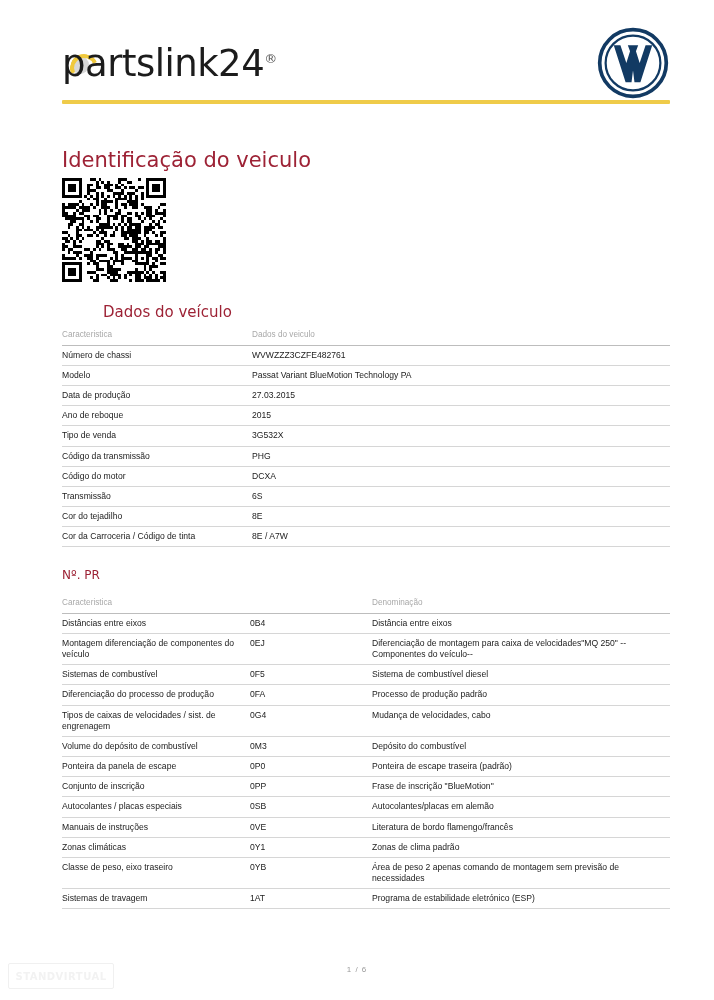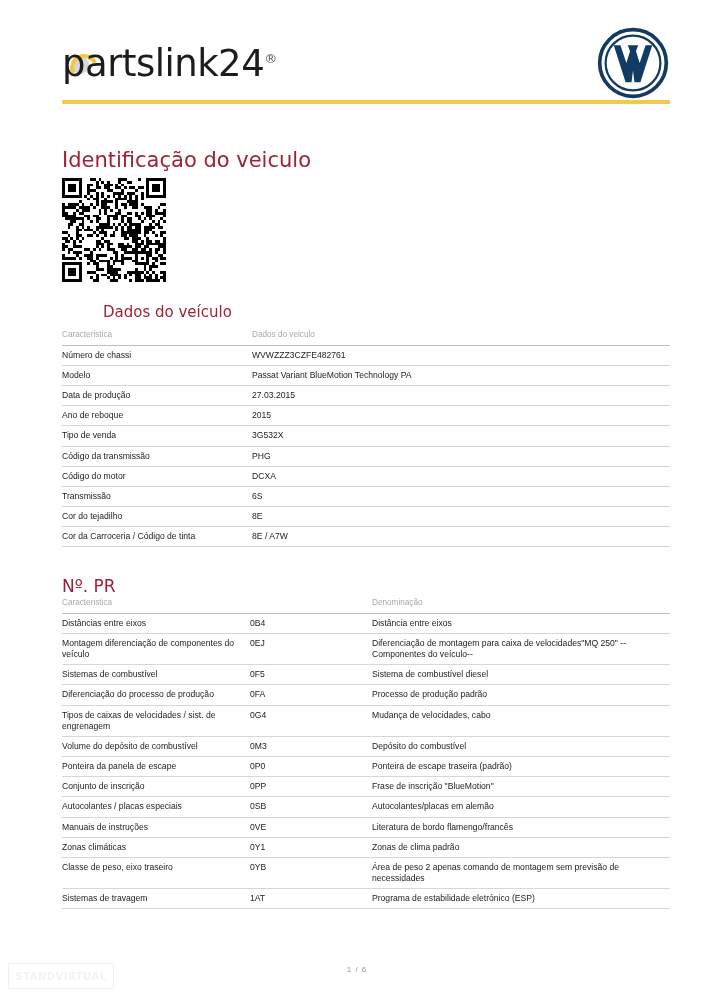--- a/index.html
+++ b/index.html
@@ -119,22 +119,21 @@
     position: absolute;
     left: 62px;
     top: 303px;
     font-size: 15px;
     margin-left: 41px;
   }
   .title-pr {
     position: absolute;
     left: 62px;
     top: 568px;
-    font-size: 17px;
-    margin-top: 8px;
+    font-size: 12px;
   }
 
   
   .qr-wrap {
     position: absolute;
     left: 62px;
     top: 178px;
     width: 104px;
     height: 104px;
   }

